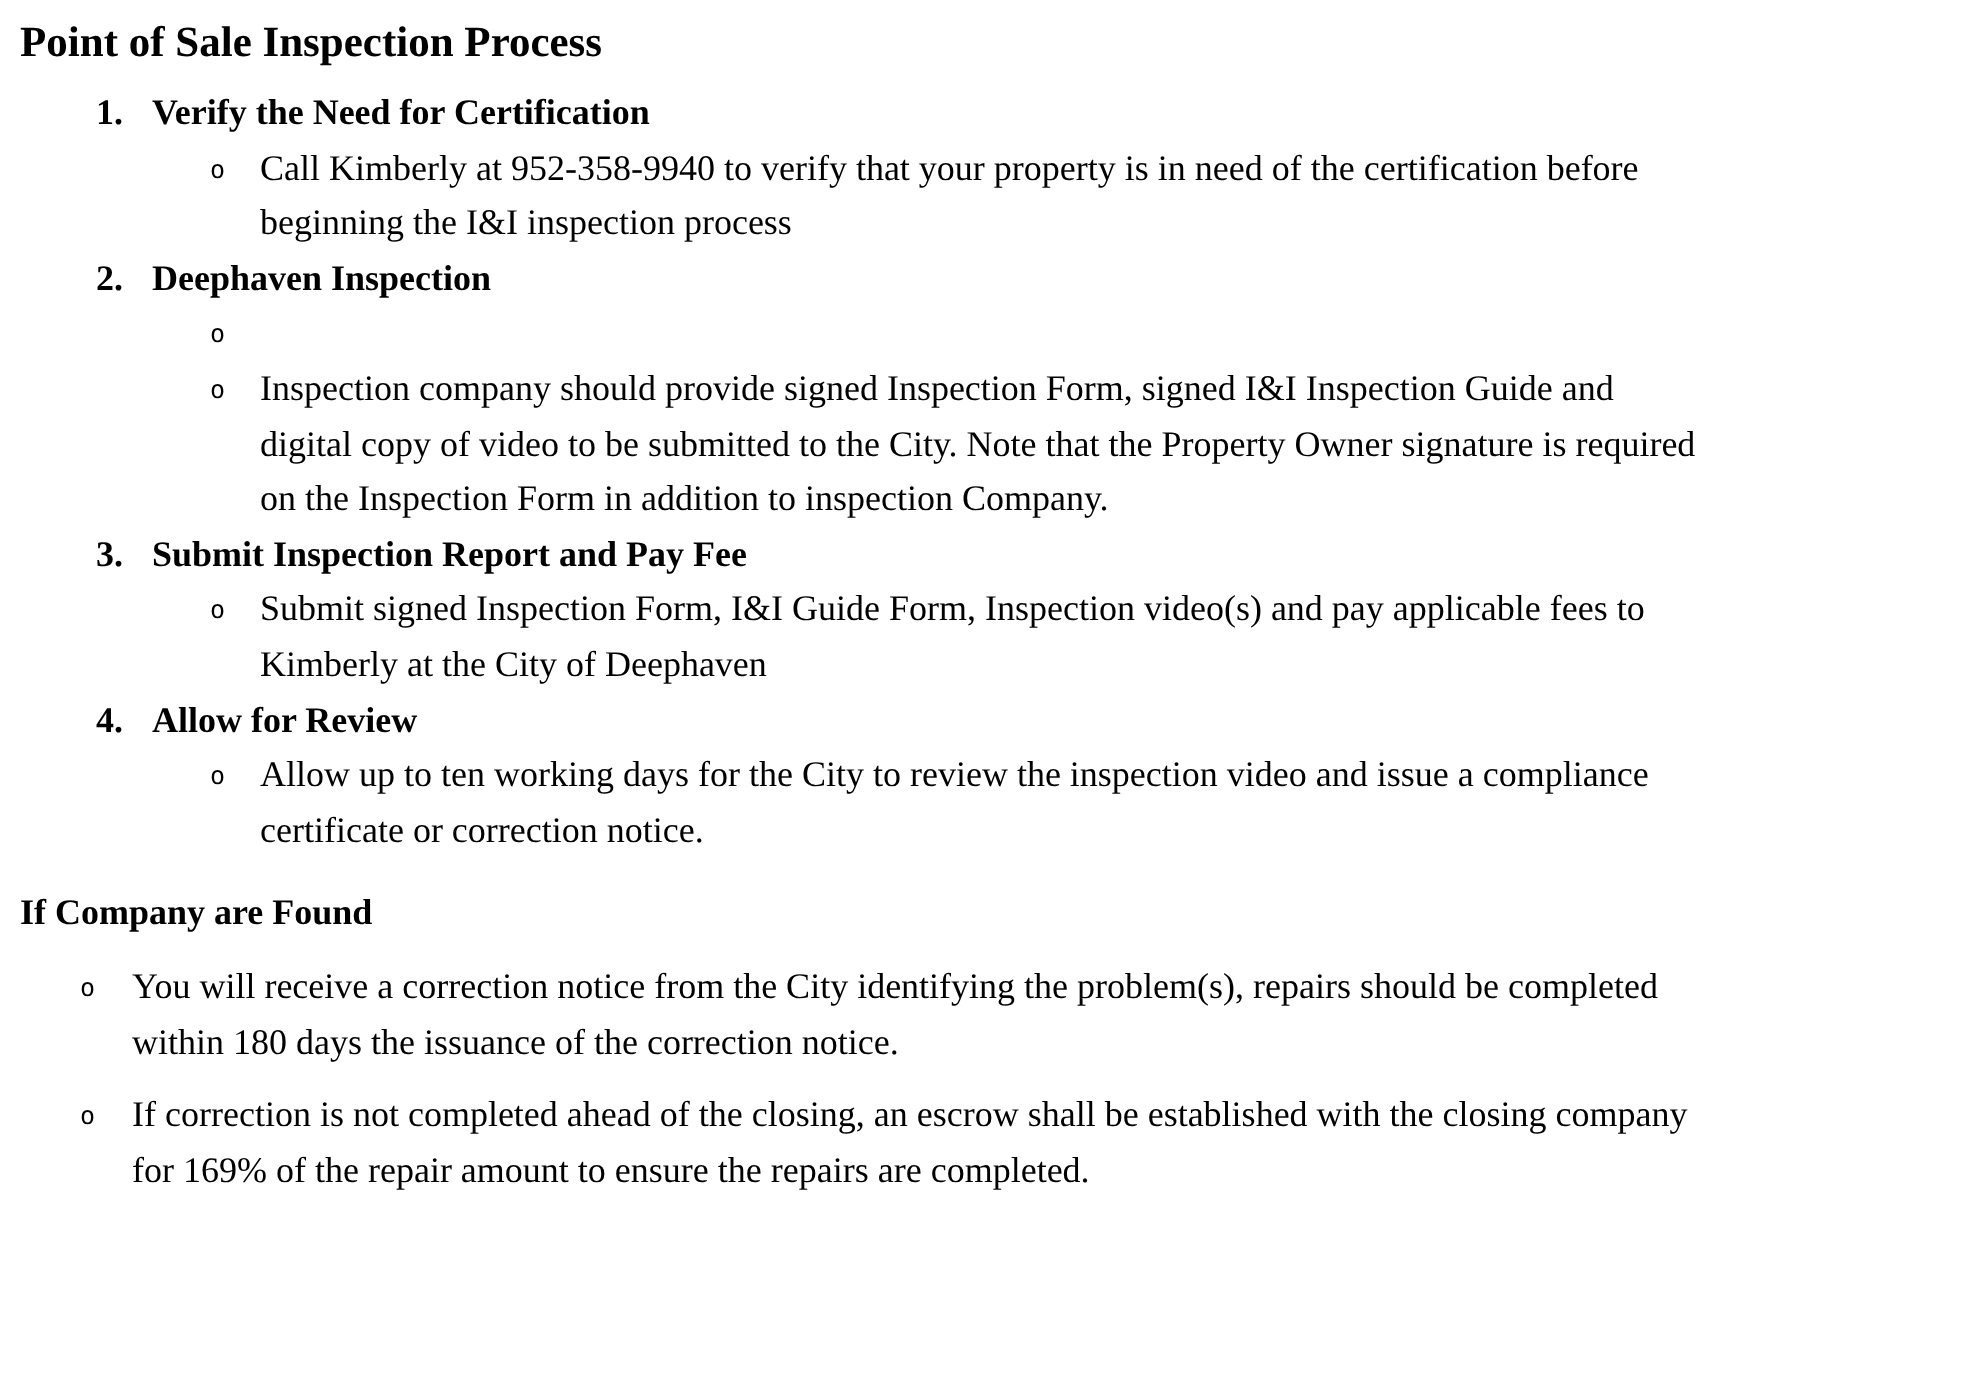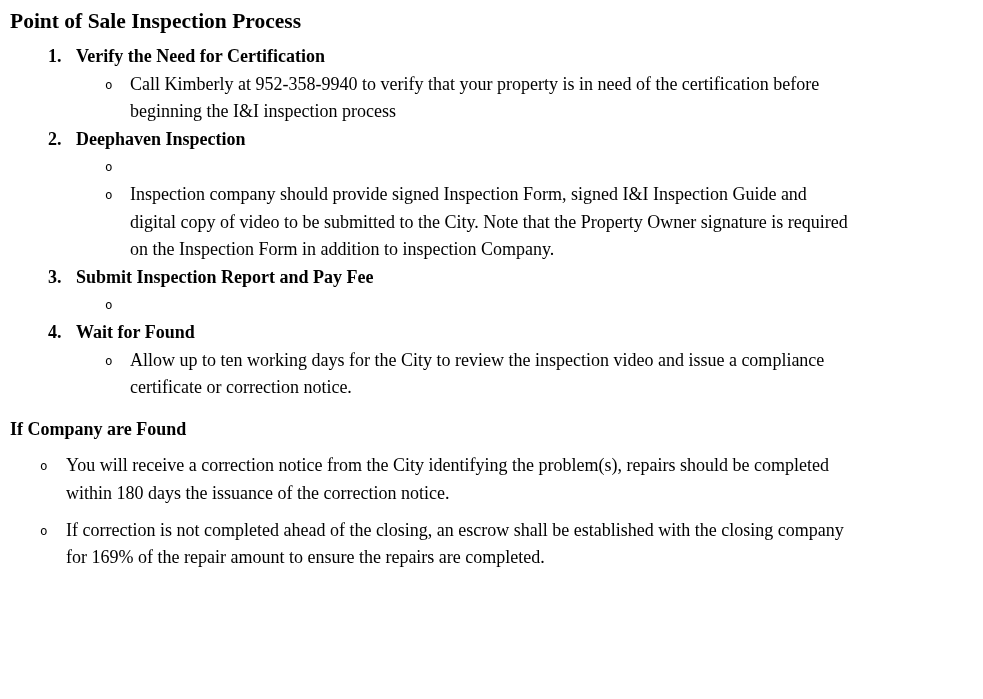--- a/index.html
+++ b/index.html
@@ -115,27 +115,28 @@
       </div>
     </div>
 
     <div class="step">
       <div class="step-heading">
         <span class="step-num">3.</span>
         <span class="step-title">Submit Inspection Report and Pay Fee</span>
       </div>
       <div class="sub-bullet">
         <span class="marker">o</span>
+        <span class="text">Submit signed Inspection Form, I&amp;I Guide Form, Inspection video(s) and pay applicable fees to Kimberly at the City of Deephaven</span>
       </div>
     </div>
 
     <div class="step">
       <div class="step-heading">
         <span class="step-num">4.</span>
-        <span class="step-title">Wait for Found</span>
+        <span class="step-title">Allow for Review</span>
       </div>
       <div class="sub-bullet">
         <span class="marker">o</span>
         <span class="text">Allow up to ten working days for the City to review the inspection video and issue a compliance certificate or correction notice.</span>
       </div>
     </div>
 
   </div>
 
   <h2 class="problems-heading">If Company are Found</h2>

